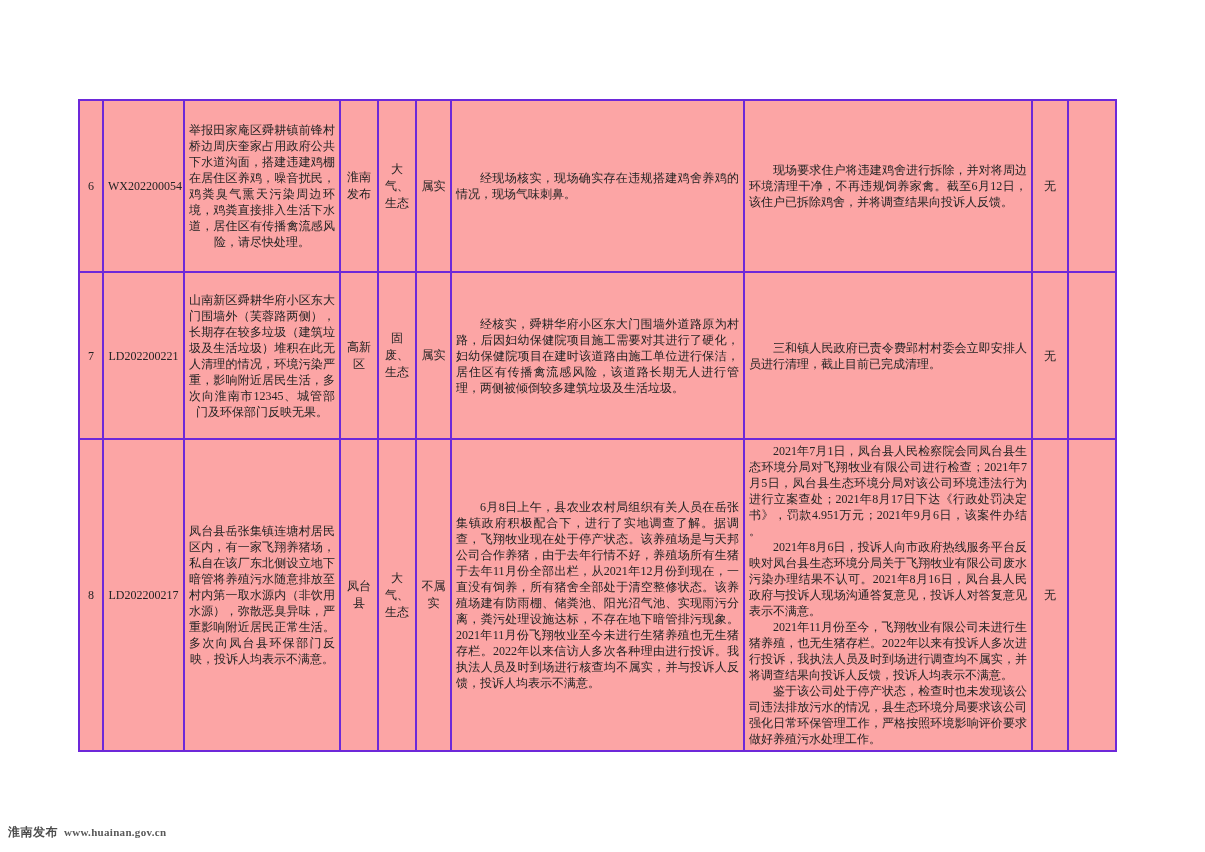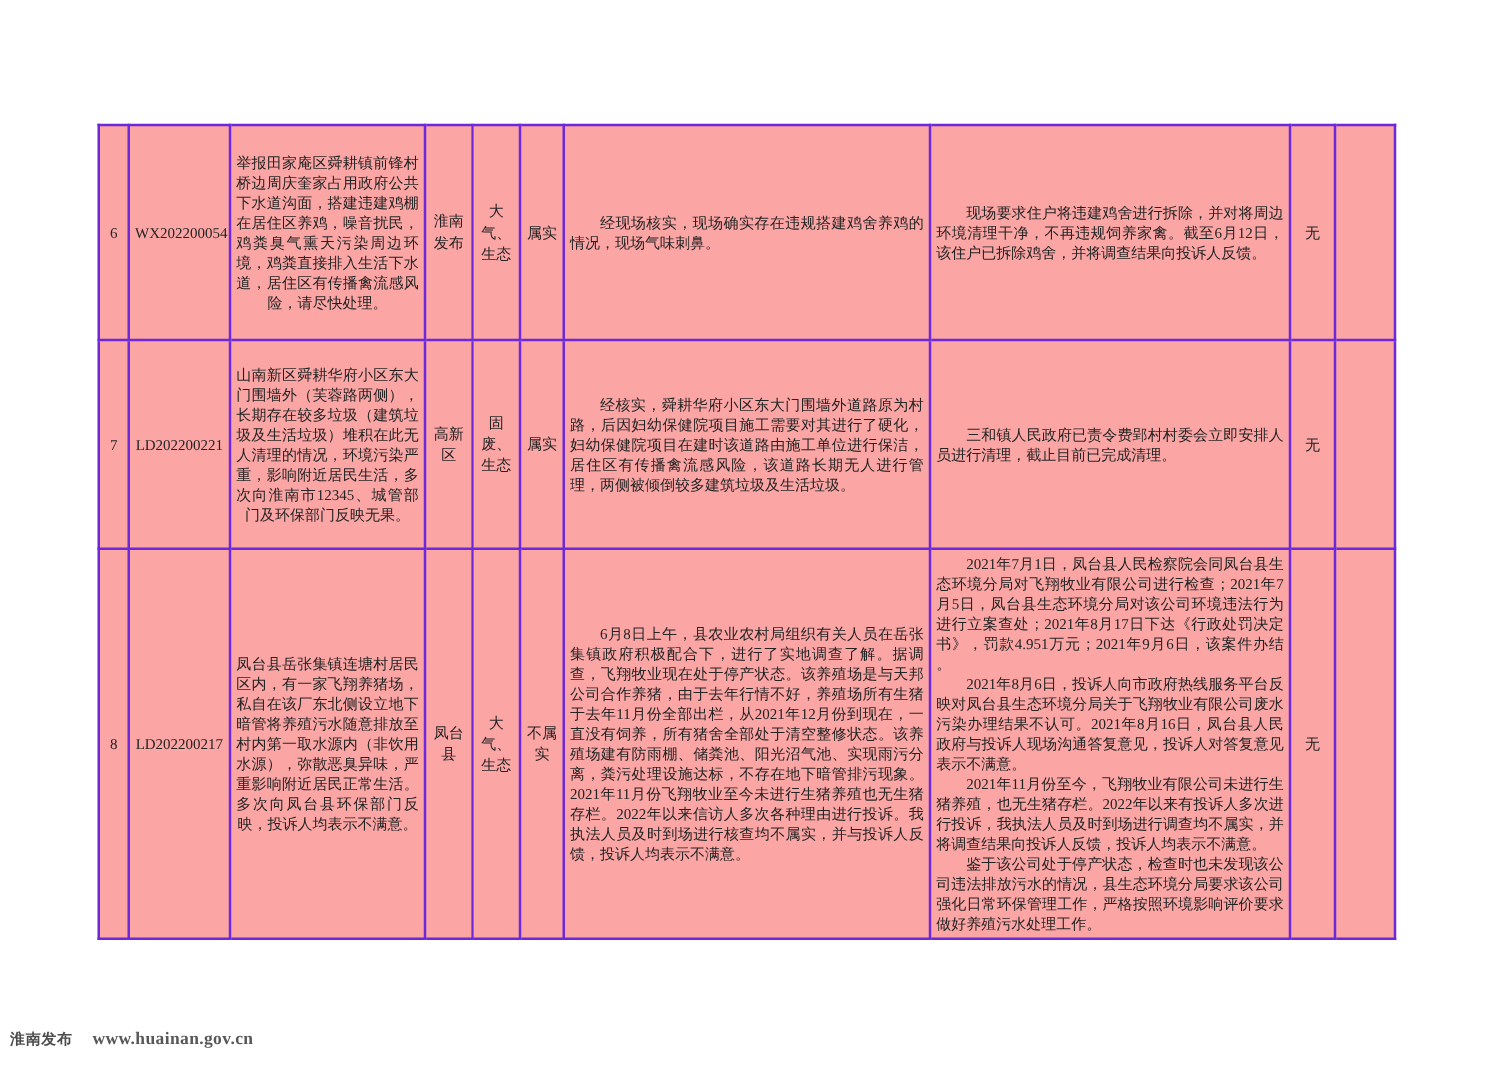--- a/index.html
+++ b/index.html
@@ -51,21 +51,21 @@
 
   .watermark{
     position:absolute;left:8px;top:822px;
     color:#3d3d3d;
     filter:blur(0.5px);
     opacity:.92;
     white-space:nowrap;
     font-weight:bold;
   }
   .watermark .wm-name{font-size:12px;letter-spacing:0.5px;}
-  .watermark .wm-url{font-size:14px;font-weight:bold;letter-spacing:0.3px;margin-left:16px;color:#4a4a4a;}
+  .watermark .wm-url{font-size:11px;font-weight:bold;letter-spacing:0.3px;margin-left:6px;color:#4a4a4a;}
 </style>
 </head>
 <body>
 
 <div class="page">
 
   <table class="complaints">
     <colgroup>
       <col style="width:24px">
       <col style="width:81px">

